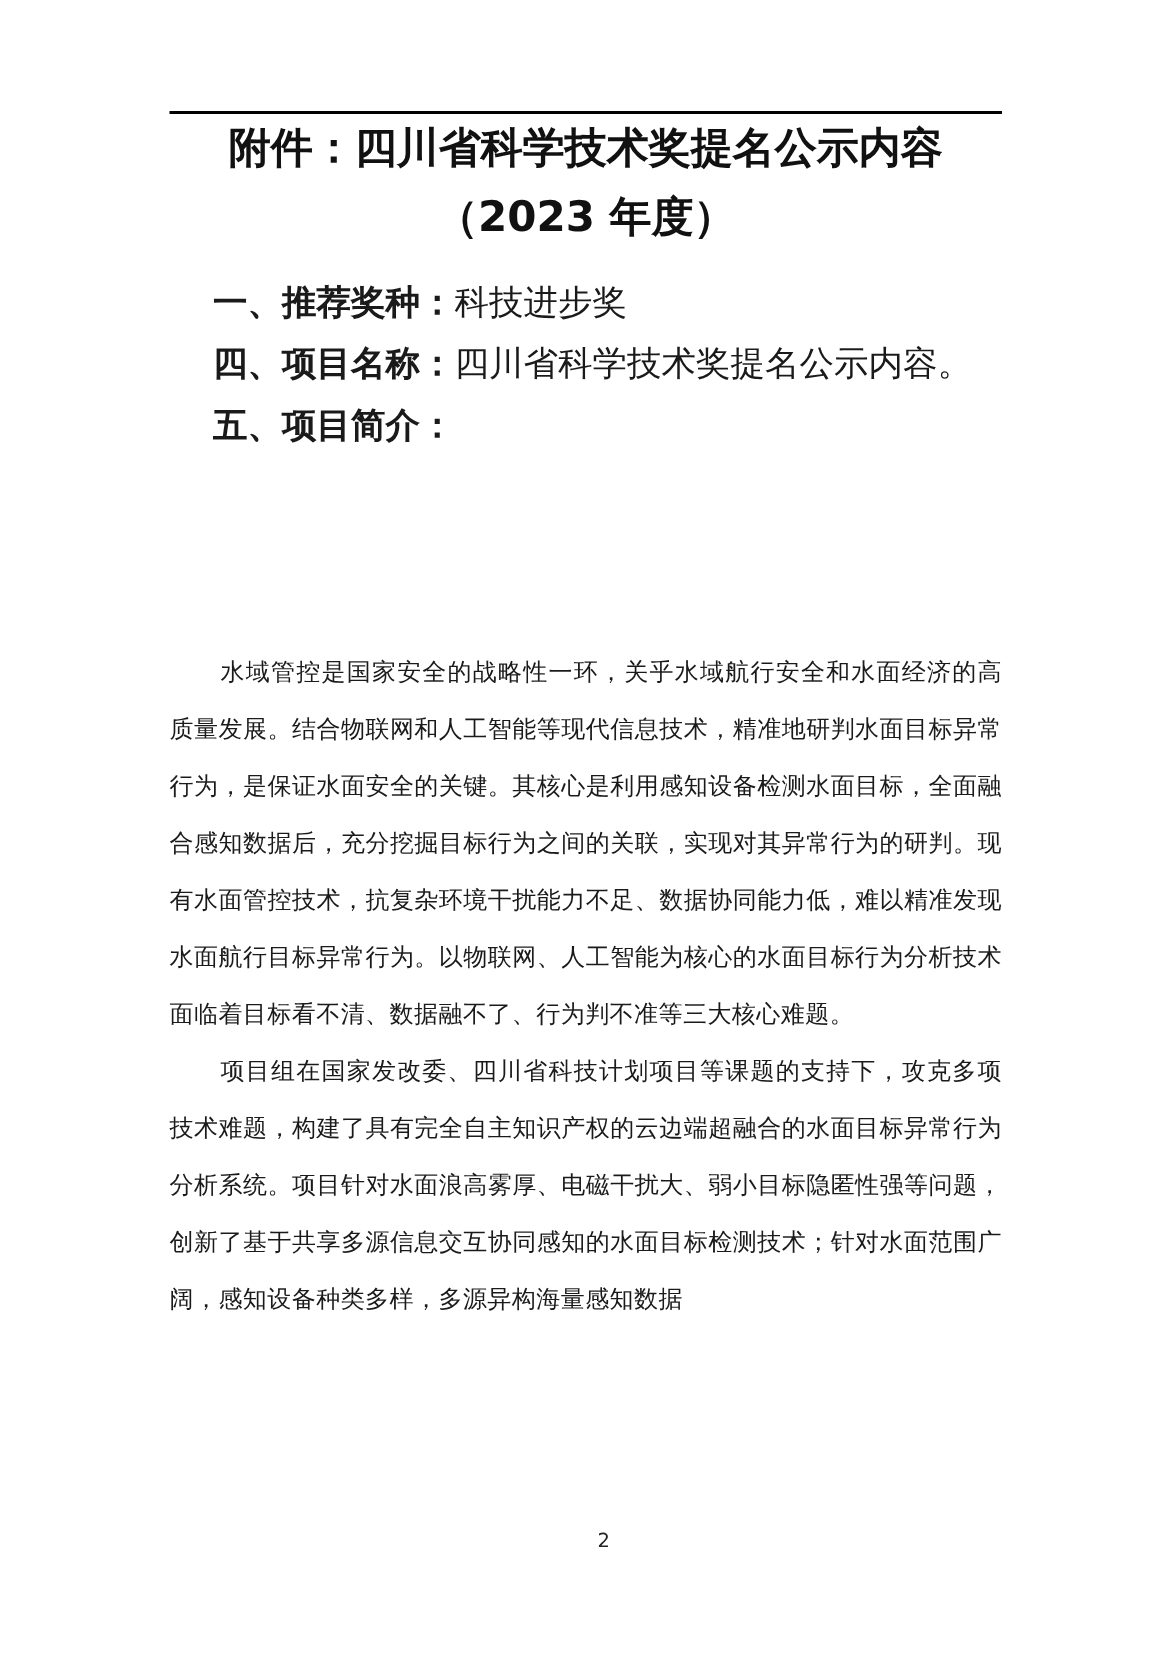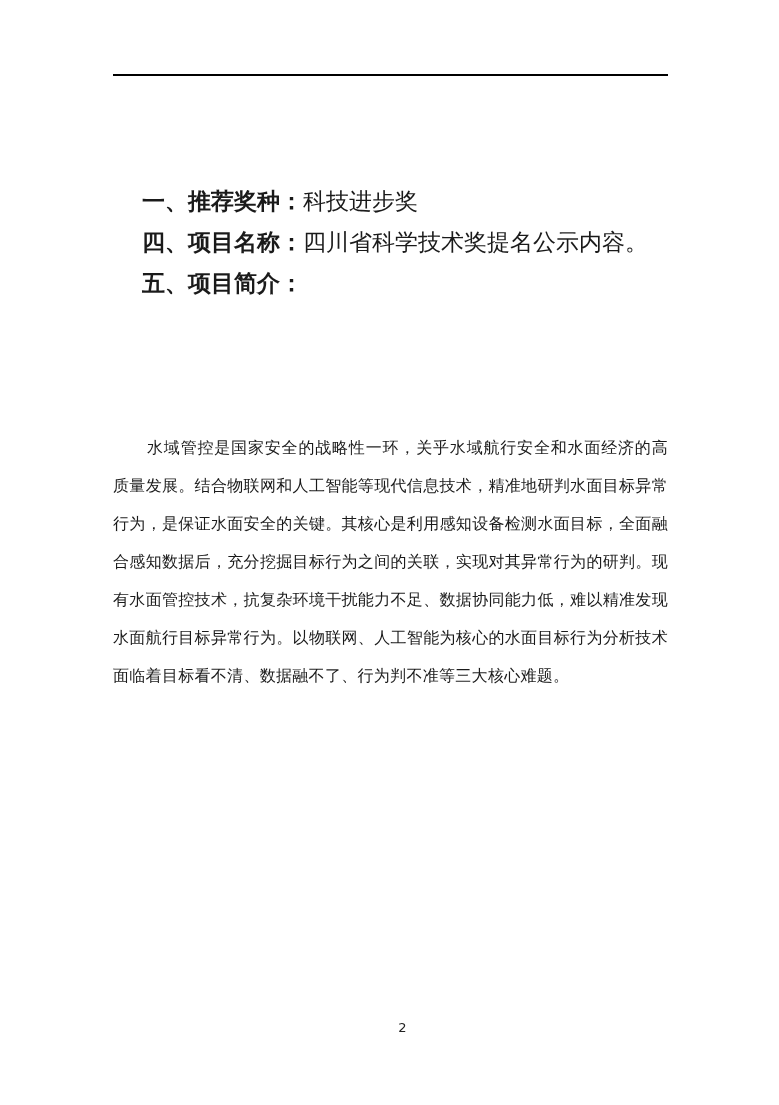--- a/index.html
+++ b/index.html
@@ -78,27 +78,30 @@
   }
 </style>
 </head>
 <body>
 
 <div class="page">
 
   <div class="top-rule"></div>
 
   <div class="doc-title">
+    <div>附件：四川省科学技术奖提名公示内容</div>
+    <div>（2023 年度）</div>
   </div>
 
   <div class="items">
     <p class="item"><span class="item-label">一、推荐奖种：</span><span>科技进步奖</span></p>
     <p class="item"><span class="item-label">四、项目名称：</span><span>四川省科学技术奖提名公示内容。</span></p>
     <p class="item"><span class="item-label">五、项目简介：</span><span></span></p>
   </div>
 
   <div class="body-text">
     <p>水域管控是国家安全的战略性一环，关乎水域航行安全和水面经济的高质量发展。结合物联网和人工智能等现代信息技术，精准地研判水面目标异常行为，是保证水面安全的关键。其核心是利用感知设备检测水面目标，全面融合感知数据后，充分挖掘目标行为之间的关联，实现对其异常行为的研判。现有水面管控技术，抗复杂环境干扰能力不足、数据协同能力低，难以精准发现水面航行目标异常行为。以物联网、人工智能为核心的水面目标行为分析技术面临着目标看不清、数据融不了、行为判不准等三大核心难题。</p>
+    <p>项目组在国家发改委、四川省科技计划项目等课题的支持下，攻克多项技术难题，构建了具有完全自主知识产权的云边端超融合的水面目标异常行为分析系统。项目针对水面浪高雾厚、电磁干扰大、弱小目标隐匿性强等问题，创新了基于共享多源信息交互协同感知的水面目标检测技术；针对水面范围广阔，感知设备种类多样，多源异构海量感知数据</p>
   </div>
 
   <div class="page-number">2</div>
 
 </div>
 
 </body></html>

